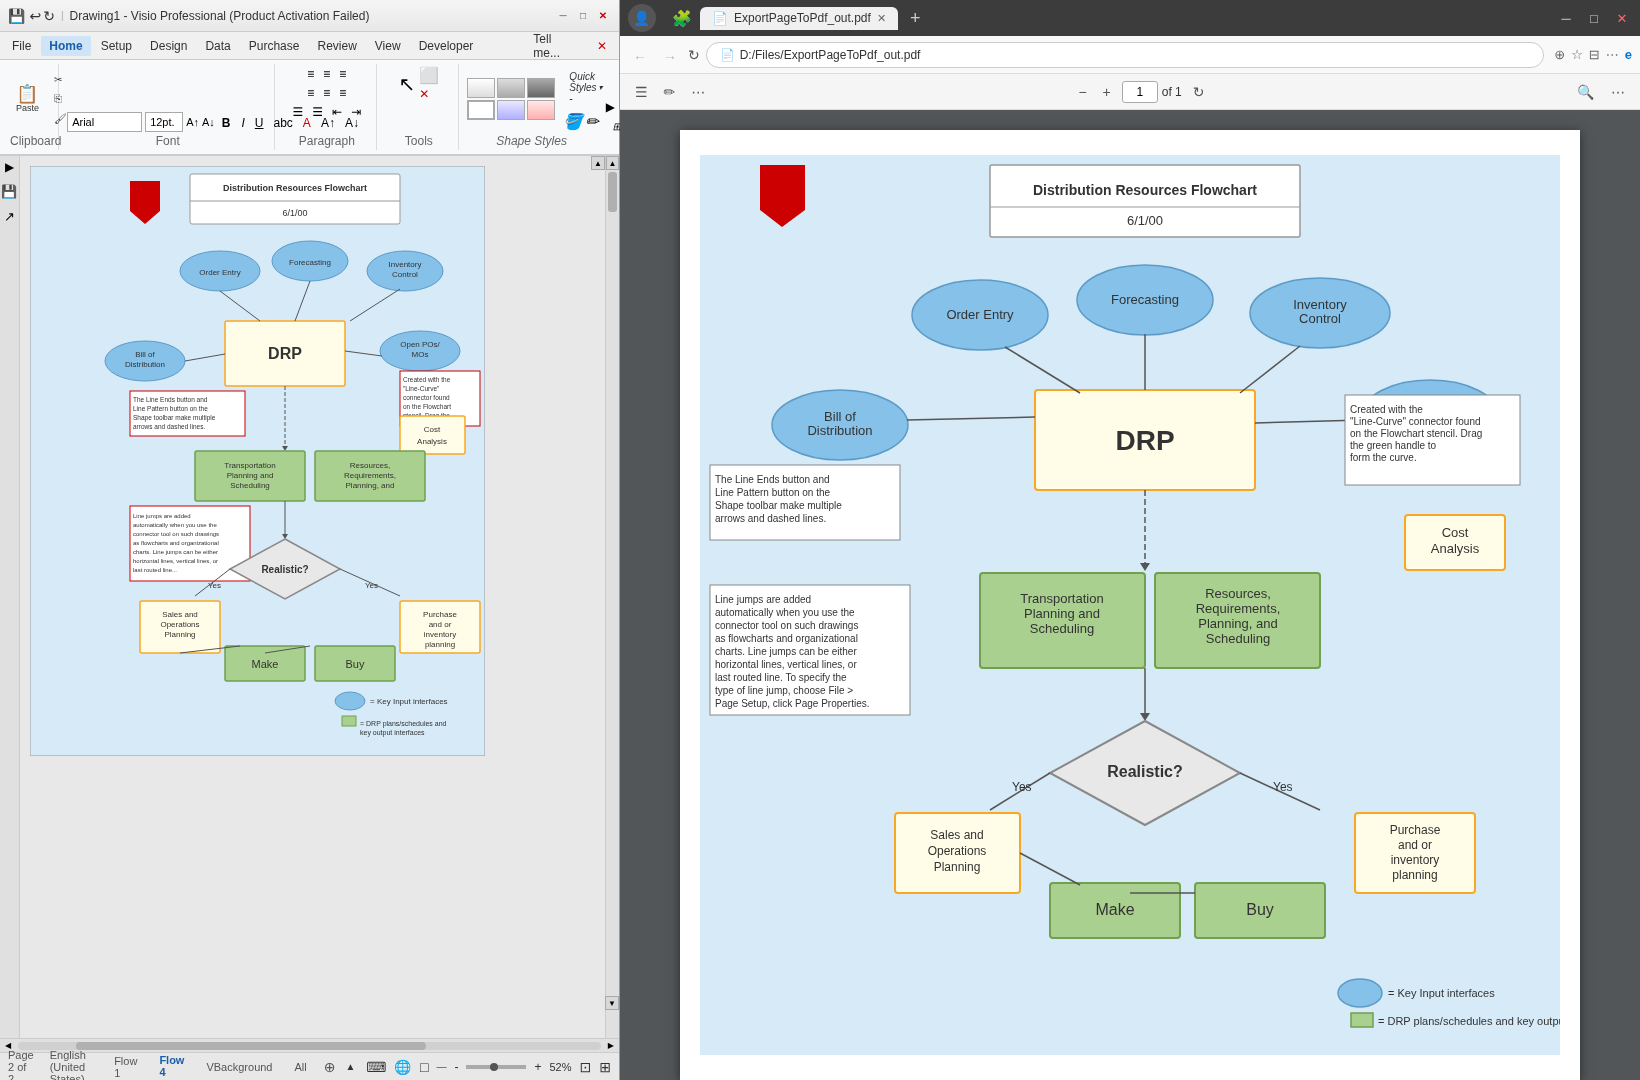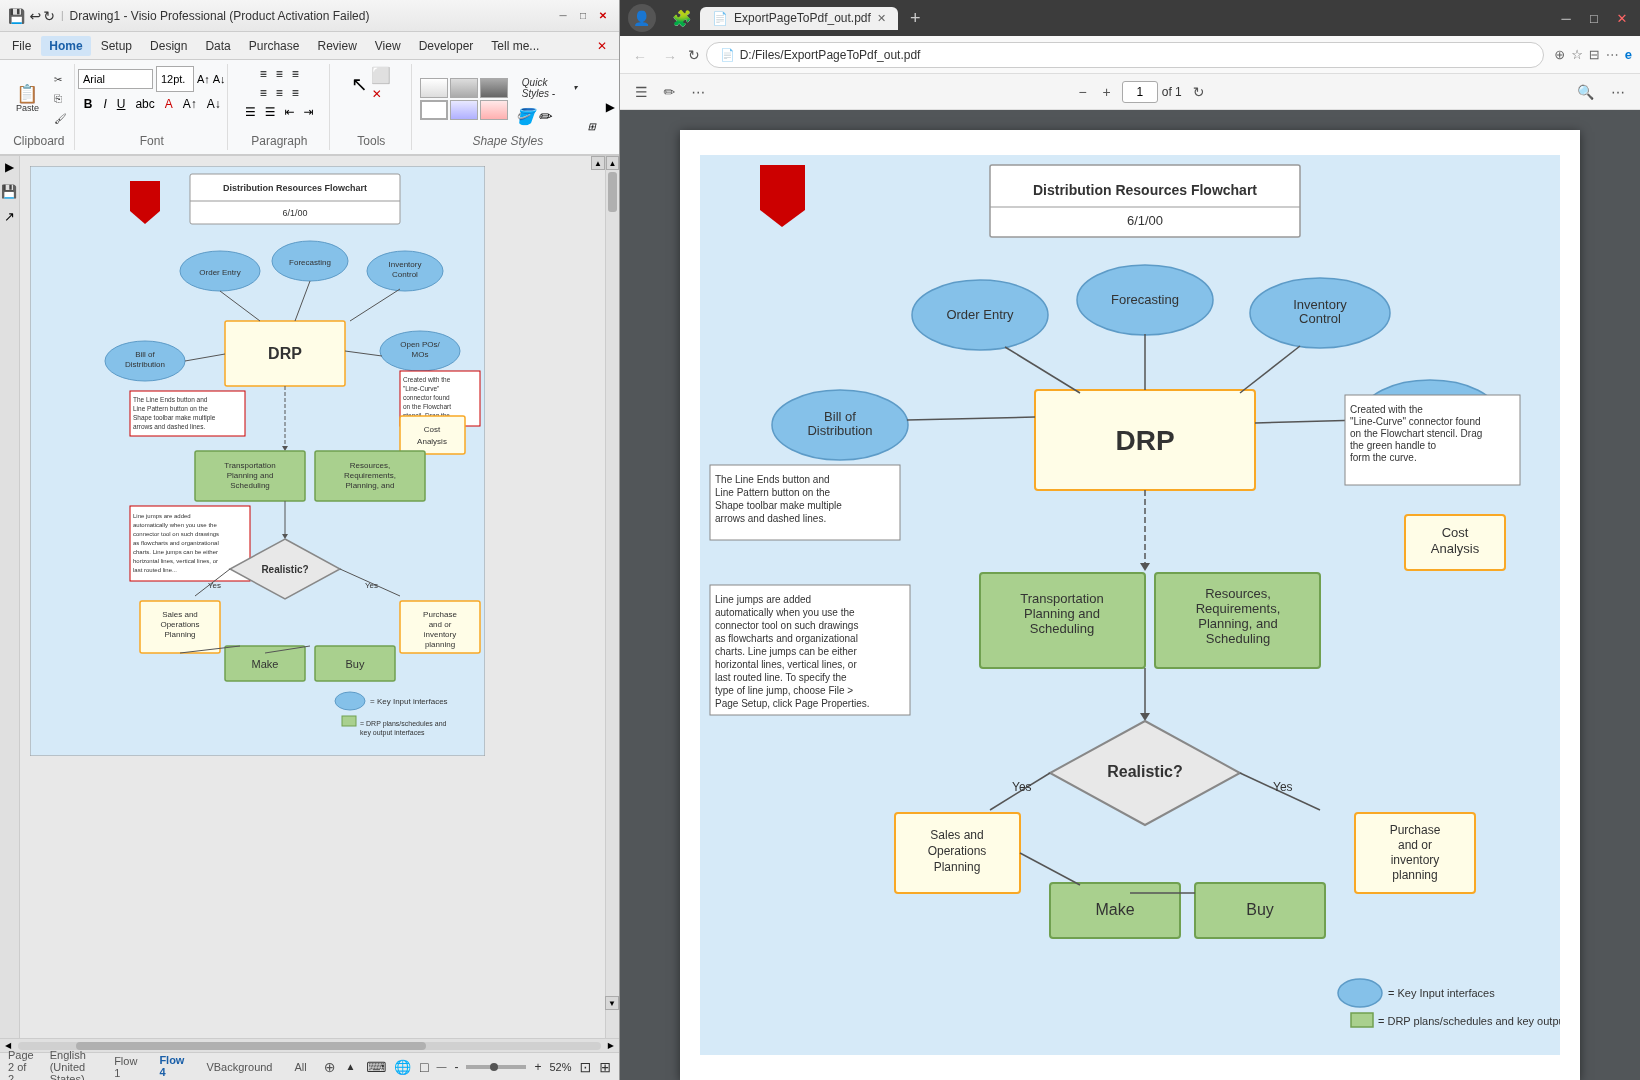--- a/index.html
+++ b/index.html
@@ -98,21 +98,21 @@
       font-size: 11px;
       width: 70px;
       height: 20px;
     }
     .font-size-box {
       border: 1px solid #aaa;
       background: white;
       padding: 2px 4px;
       font-size: 11px;
       width: 40px;
-      height: 26px;
+      height: 20px;
     }
 
     
     .canvas-area {
       flex: 1;
       background: #e8e8e8;
       display: flex;
       overflow: hidden;
       position: relative;
     }
@@ -302,21 +302,21 @@
   <div class="menu-bar">
     <div class="menu-item">File</div>
     <div class="menu-item active">Home</div>
     <div class="menu-item">Setup</div>
     <div class="menu-item">Design</div>
     <div class="menu-item">Data</div>
     <div class="menu-item">Purchase</div>
     <div class="menu-item">Review</div>
     <div class="menu-item">View</div>
     <div class="menu-item">Developer</div>
-    <div class="menu-item" style="display:flex;align-items:center;gap:3px;">Tell me...</div>
+    <div class="menu-item" style="display:flex;align-items:center;gap:3px;margin-left:42px;">Tell me...</div>
     <div class="menu-item" style="margin-left:auto;color:#c00;">✕</div>
   </div>
 
   <div class="ribbon">
 
     <div class="ribbon-group">
       <div class="ribbon-content">
         <div class="ribbon-btn">
           <span class="ribbon-btn-icon">📋</span>
           <span>Paste</span>
@@ -324,21 +324,21 @@
         <div style="display:flex;flex-direction:column;gap:2px;">
           <div class="ribbon-small-btn">✂</div>
           <div class="ribbon-small-btn">⎘</div>
           <div class="ribbon-small-btn">🖌</div>
         </div>
       </div>
       <div class="ribbon-group-label">Clipboard</div>
     </div>
 
     <div class="ribbon-group" style="min-width:130px;">
-      <div class="ribbon-content" style="flex-direction:column;align-items:center;gap:3px;">
+      <div class="ribbon-content" style="flex-direction:row;align-items:flex-end;gap:3px;">
         <div style="display:flex;gap:3px;align-items:center;">
           <input class="font-box" value="Arial" readonly="" style="width: 75px;">
           <input class="font-size-box" value="12pt." readonly="" style="width: 38px;">
           <span style="font-size:11px;cursor:pointer;">A↑</span>
           <span style="font-size:11px;cursor:pointer;">A↓</span>
         </div>
         <div style="display:flex;gap:4px;align-items:center;">
           <span style="font-weight:bold;font-size:12px;cursor:pointer;padding:1px 3px;border:1px solid transparent;">B</span>
           <span style="font-style:italic;font-size:12px;cursor:pointer;padding:1px 3px;">I</span>
           <span style="text-decoration:underline;font-size:12px;cursor:pointer;padding:1px 3px;">U</span>

